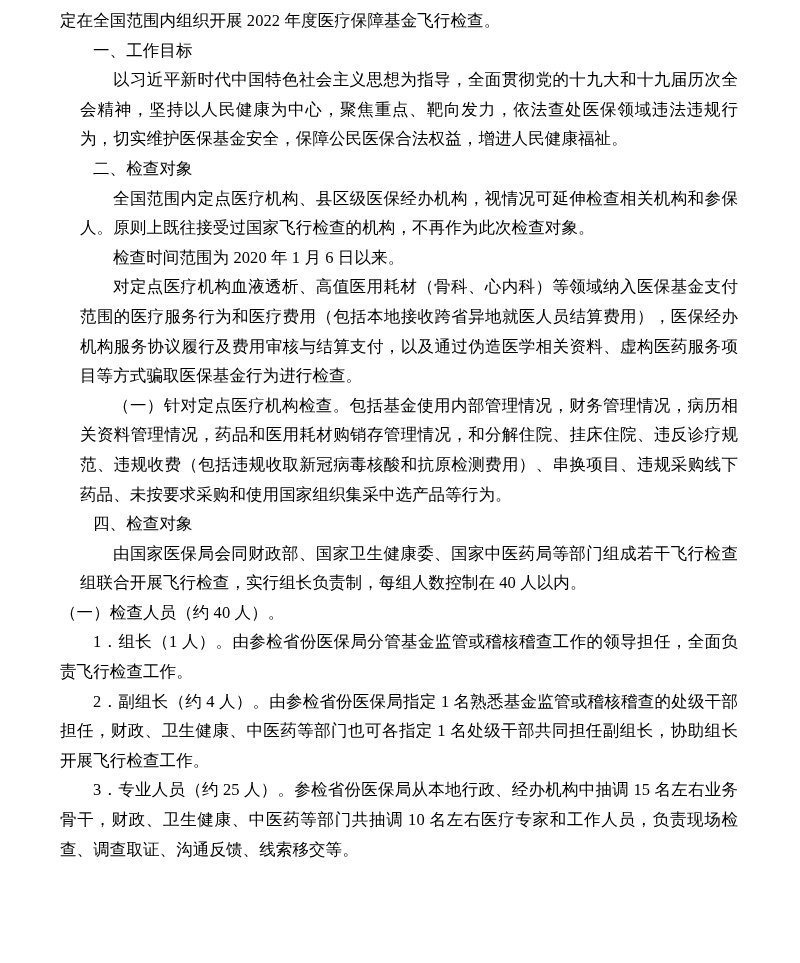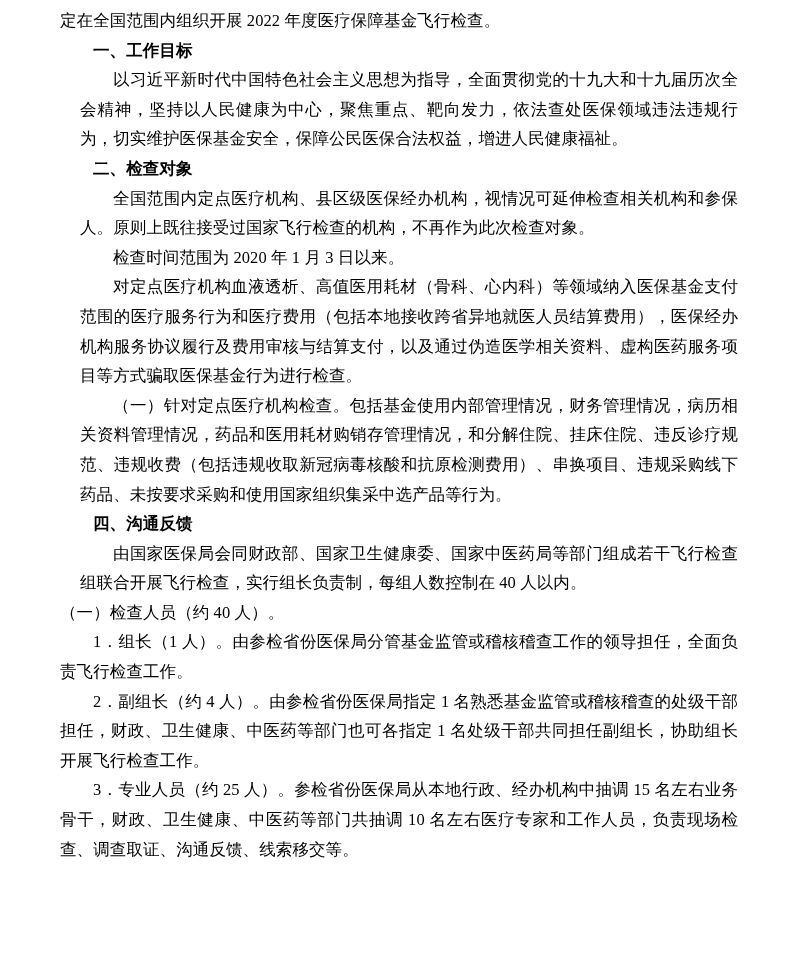--- a/index.html
+++ b/index.html
@@ -37,21 +37,21 @@
     text-justify: inter-ideograph;
   }
   
   p.indent2 {
     text-indent: 2em;
     margin-left: 20px;
   }
   
   p.heading {
     text-indent: 2em;
-    font-weight: bold;
+    font-weight: normal;
   }
   
   p.sub {
     text-indent: 0;
   }
   p.sub2 {
     text-indent: 2em;
     font-family: Liberation Serif, serif;
   }
 </style>
@@ -61,26 +61,26 @@
 <div class="page">
   <div class="doc-body">
 
     <p class="plain">定在全国范围内组织开展 2022 年度医疗保障基金飞行检查。</p>
 
     <p class="heading">一、工作目标</p>
     <p class="indent2">以习近平新时代中国特色社会主义思想为指导，全面贯彻党的十九大和十九届历次全会精神，坚持以人民健康为中心，聚焦重点、靶向发力，依法查处医保领域违法违规行为，切实维护医保基金安全，保障公民医保合法权益，增进人民健康福祉。</p>
 
     <p class="heading">二、检查对象</p>
     <p class="indent2">全国范围内定点医疗机构、县区级医保经办机构，视情况可延伸检查相关机构和参保人。原则上既往接受过国家飞行检查的机构，不再作为此次检查对象。</p>
-    <p class="indent2">检查时间范围为 2020 年 1 月 3 日以来。</p>
+    <p class="indent2">检查时间范围为 2020 年 1 月 6 日以来。</p>
 
     <p class="indent2">对定点医疗机构血液透析、高值医用耗材（骨科、心内科）等领域纳入医保基金支付范围的医疗服务行为和医疗费用（包括本地接收跨省异地就医人员结算费用），医保经办机构服务协议履行及费用审核与结算支付，以及通过伪造医学相关资料、虚构医药服务项目等方式骗取医保基金行为进行检查。</p>
     <p class="indent2">（一）针对定点医疗机构检查。包括基金使用内部管理情况，财务管理情况，病历相关资料管理情况，药品和医用耗材购销存管理情况，和分解住院、挂床住院、违反诊疗规范、违规收费（包括违规收取新冠病毒核酸和抗原检测费用）、串换项目、违规采购线下药品、未按要求采购和使用国家组织集采中选产品等行为。</p>
 
-    <p class="heading">四、沟通反馈</p>
+    <p class="heading">四、检查对象</p>
     <p class="indent2">由国家医保局会同财政部、国家卫生健康委、国家中医药局等部门组成若干飞行检查组联合开展飞行检查，实行组长负责制，每组人数控制在 40 人以内。</p>
     <p class="sub">（一）检查人员（约 40 人）。</p>
     <p class="sub2">1．组长（1 人）。由参检省份医保局分管基金监管或稽核稽查工作的领导担任，全面负责飞行检查工作。</p>
     <p class="sub2">2．副组长（约 4 人）。由参检省份医保局指定 1 名熟悉基金监管或稽核稽查的处级干部担任，财政、卫生健康、中医药等部门也可各指定 1 名处级干部共同担任副组长，协助组长开展飞行检查工作。</p>
     <p class="sub2">3．专业人员（约 25 人）。参检省份医保局从本地行政、经办机构中抽调 15 名左右业务骨干，财政、卫生健康、中医药等部门共抽调 10 名左右医疗专家和工作人员，负责现场检查、调查取证、沟通反馈、线索移交等。</p>
 
   </div>
 </div>
 
 </body></html>

